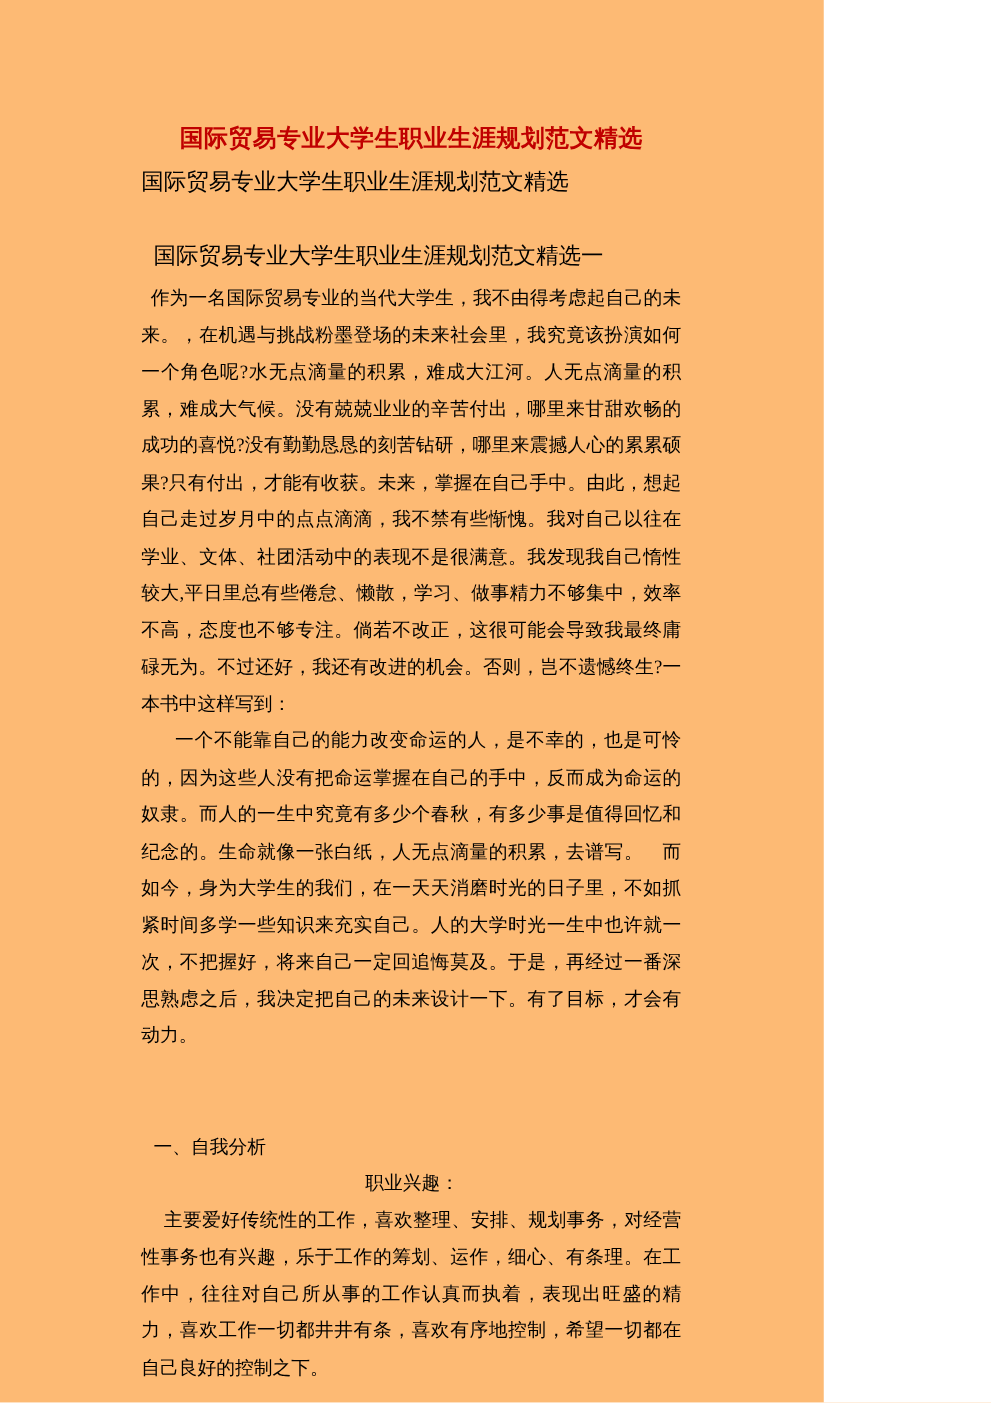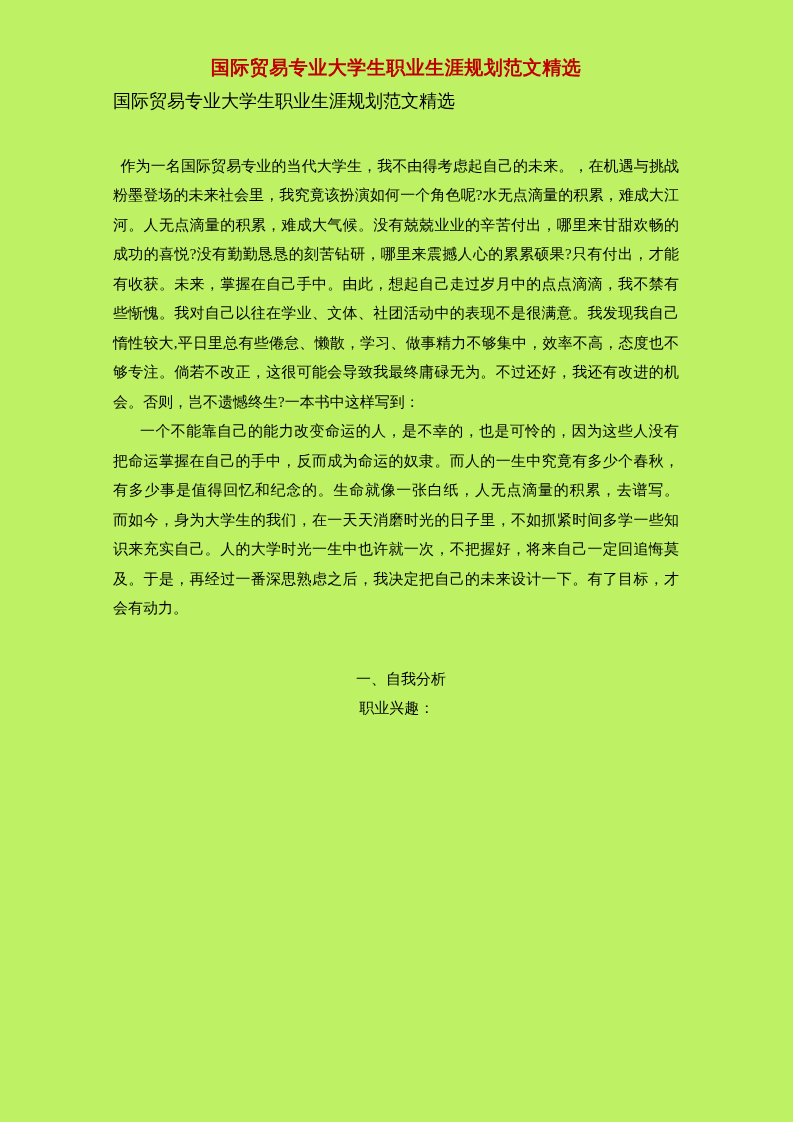--- a/index.html
+++ b/index.html
@@ -9,24 +9,24 @@
   }
   body {
     width: 793px;
     height: 1122px;
     overflow: hidden;
     font-family: "Liberation Serif", "DejaVu Serif", serif;
     color: #000000;
   }
   .page {
     box-sizing: border-box;
-    width: 793px;
+    width: 659px;
     height: 1122px;
-    padding: 53px 114px 40px 113px;
-    background: #bef264;
+    padding: 97px 114px 40px 113px;
+    background: #fdba74;
   }
   .doc-title {
     margin: 0;
     font-size: 19px;
     font-weight: bold;
     line-height: 30px;
     text-align: center;
     color: #c00000;
     letter-spacing: 0.5px;
   }
@@ -54,46 +54,48 @@
     word-break: break-all;
   }
   .para-intro {
     margin-top: 6px;
     text-indent: 0.5em;
   }
   .para-quote {
     text-indent: 1.8em;
   }
   .sec-heading {
-    margin-top: 41px;
+    margin-top: 59px;
     text-indent: 0.65em;
-    text-align: center;
+    text-align: left;
   }
   .sec-sub {
     text-indent: 0.1em;
     text-align: center;
   }
   .para-interest {
     text-indent: 1.2em;
   }
 </style>
 </head>
 <body>
 
 <div class="page">
 
   <h1 class="doc-title">国际贸易专业大学生职业生涯规划范文精选</h1>
 
   <p class="subtitle">国际贸易专业大学生职业生涯规划范文精选</p>
 
   <div class="blank-line"></div>
 
+  <p class="part-heading">国际贸易专业大学生职业生涯规划范文精选一</p>
 
   <p class="para para-intro">作为一名国际贸易专业的当代大学生，我不由得考虑起自己的未来。，在机遇与挑战粉墨登场的未来社会里，我究竟该扮演如何一个角色呢?水无点滴量的积累，难成大江河。人无点滴量的积累，难成大气候。没有兢兢业业的辛苦付出，哪里来甘甜欢畅的成功的喜悦?没有勤勤恳恳的刻苦钻研，哪里来震撼人心的累累硕果?只有付出，才能有收获。未来，掌握在自己手中。由此，想起自己走过岁月中的点点滴滴，我不禁有些惭愧。我对自己以往在学业、文体、社团活动中的表现不是很满意。我发现我自己惰性较大,平日里总有些倦怠、懒散，学习、做事精力不够集中，效率不高，态度也不够专注。倘若不改正，这很可能会导致我最终庸碌无为。不过还好，我还有改进的机会。否则，岂不遗憾终生?一本书中这样写到：</p>
 
   <p class="para para-quote">一个不能靠自己的能力改变命运的人，是不幸的，也是可怜的，因为这些人没有把命运掌握在自己的手中，反而成为命运的奴隶。而人的一生中究竟有多少个春秋，有多少事是值得回忆和纪念的。生命就像一张白纸，人无点滴量的积累，去谱写。　而如今，身为大学生的我们，在一天天消磨时光的日子里，不如抓紧时间多学一些知识来充实自己。人的大学时光一生中也许就一次，不把握好，将来自己一定回追悔莫及。于是，再经过一番深思熟虑之后，我决定把自己的未来设计一下。有了目标，才会有动力。</p>
 
   <p class="para sec-heading">一、自我分析</p>
 
   <p class="para sec-sub">职业兴趣：</p>
 
+  <p class="para para-interest">主要爱好传统性的工作，喜欢整理、安排、规划事务，对经营性事务也有兴趣，乐于工作的筹划、运作，细心、有条理。在工作中，往往对自己所从事的工作认真而执着，表现出旺盛的精力，喜欢工作一切都井井有条，喜欢有序地控制，希望一切都在自己良好的控制之下。</p>
 
 </div>
 
 </body></html>

